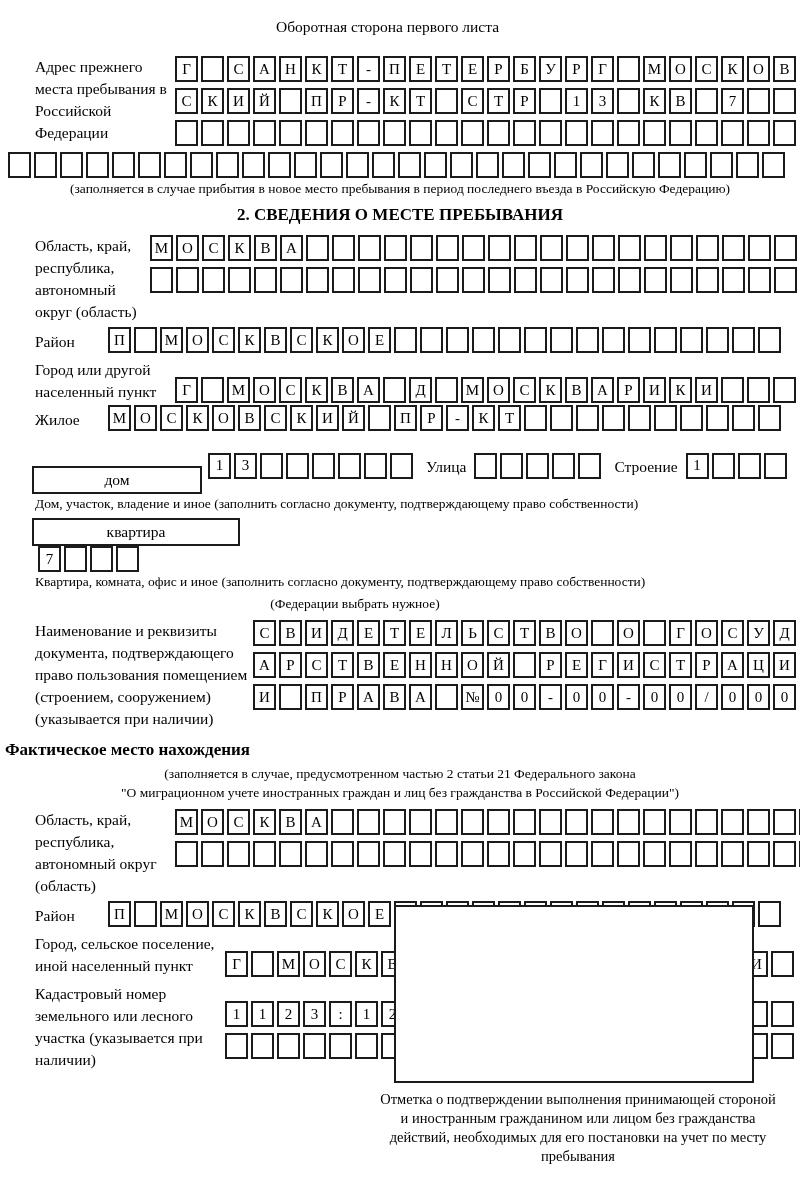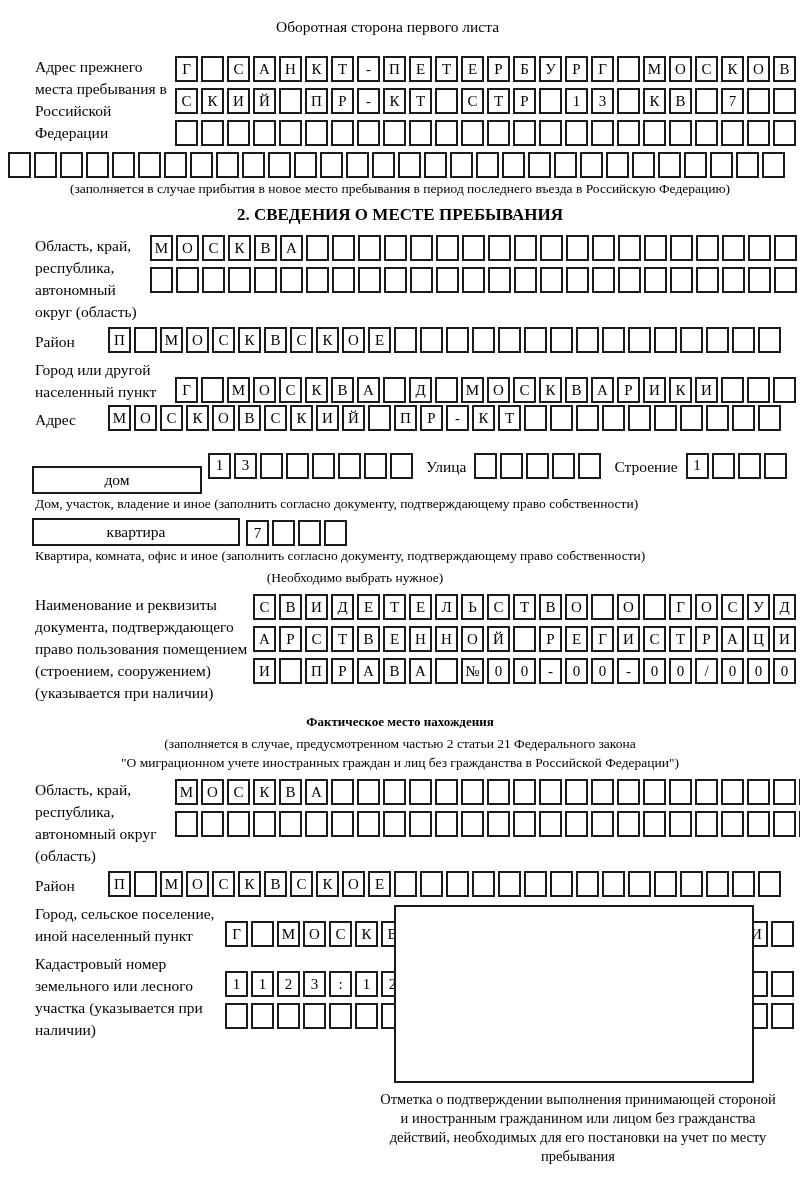--- a/index.html
+++ b/index.html
@@ -18,21 +18,21 @@
   .boxrow { display:flex; flex-wrap:nowrap; }
   .cell {
     display:inline-flex; align-items:center; justify-content:center;
     width:23px; height:26px; flex:none;
     border:2px solid #1b1b1b; margin-right:3px;
     font-size:15px; line-height:1;
   }
   .note { font-size:13.5px; text-align:center; margin:3px 0 4px 0; }
   .note-left { font-size:13.5px; margin:2px 0 6px 0; }
   .sec-title { font-weight:bold; font-size:17px; text-align:center; margin:8px 0 10px 0; }
-  .sub-title { font-weight:bold; font-size:13px; text-align:center; margin:10px 0 6px 0; }
+  .sub-title { font-weight:bold; font-size:17px; margin:10px 0 6px 0; }
 
   .mb6 { margin-bottom:6px;align-items:flex-end; }
   .widebox {
     border:2px solid #1b1b1b; height:28px; display:flex;
     align-items:center; justify-content:center; flex:none; font-size:15.5px;
   }
   .inline-lbl { padding:3px 8px 0 10px; flex:none; }
   .checkbox {
     width:25px; height:27px; border:2px solid #1b1b1b; flex:none;
     display:inline-flex; align-items:center; justify-content:center; font-size:15px;
@@ -289,21 +289,21 @@
         <span class="cell">И</span>
         <span class="cell">К</span>
         <span class="cell">И</span>
         <span class="cell"></span>
         <span class="cell"></span>
         <span class="cell"></span>
       </div>
   </div>
 
   <div class="frow mb6" style="margin-top:-4px;">
-    <div class="label" style="width:73px;">Адрес</div>
+    <div class="label" style="width:73px;">Жилое</div>
     <div class="boxrow">
         <span class="cell">М</span>
         <span class="cell">О</span>
         <span class="cell">С</span>
         <span class="cell">К</span>
         <span class="cell">О</span>
         <span class="cell">В</span>
         <span class="cell">С</span>
         <span class="cell">К</span>
         <span class="cell">И</span>
@@ -350,32 +350,32 @@
     <div class="inline-lbl">Строение</div>
     <div class="boxrow">
         <span class="cell">1</span>
         <span class="cell"></span>
         <span class="cell"></span>
         <span class="cell"></span>
       </div>
   </div>
   <div class="note-left">Дом, участок, владение и иное (заполнить согласно документу, подтверждающему право собственности)</div>
 
-  <div class="frow" style="align-items:flex-end; margin:2px 0 2px -3px;">
+  <div class="frow" style="align-items:flex-start; margin:2px 0 2px -3px;flex-direction:column;">
     <div class="widebox" style="width:208px;">квартира</div>
     <div class="boxrow" style="margin-left:6px;">
         <span class="cell">7</span>
         <span class="cell"></span>
         <span class="cell"></span>
         <span class="cell"></span>
       </div>
   </div>
   <div class="note-left">Квартира, комната, офис и иное (заполнить согласно документу, подтверждающему право собственности)</div>
 
-  <div class="note" style="width:420px; margin:0 0 8px 110px;">(Необходимо выбрать нужное)</div>
+  <div class="note" style="width:420px; margin:0 0 8px 110px;">(Федерации выбрать нужное)</div>
 
   <div class="frow" style="margin-bottom:4px;">
     <div class="label" style="width:218px;">Наименование и реквизиты документа, подтверждающего право пользования помещением (строением, сооружением) (указывается при наличии)</div>
     <div class="rows">
       <div class="boxrow">
           <span class="cell">С</span>
           <span class="cell">В</span>
           <span class="cell">И</span>
           <span class="cell">Д</span>
           <span class="cell">Е</span>

